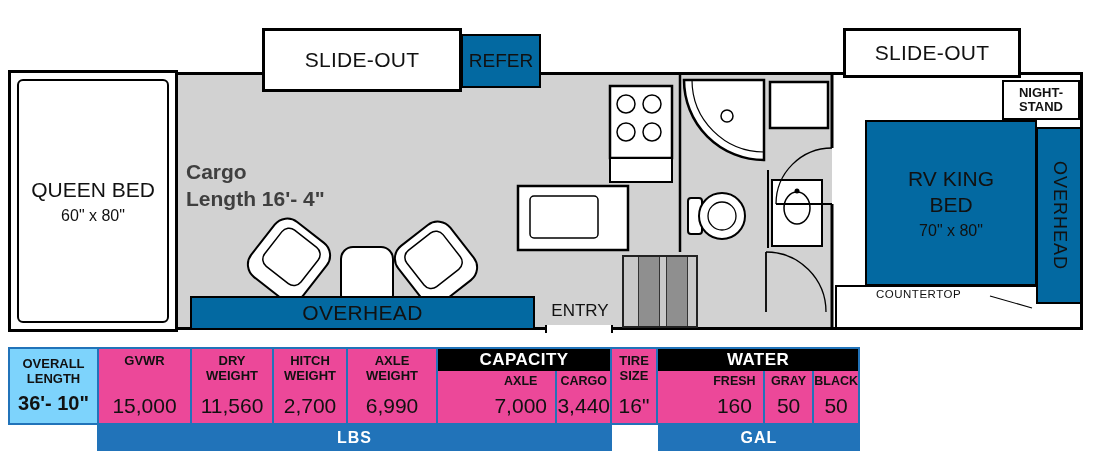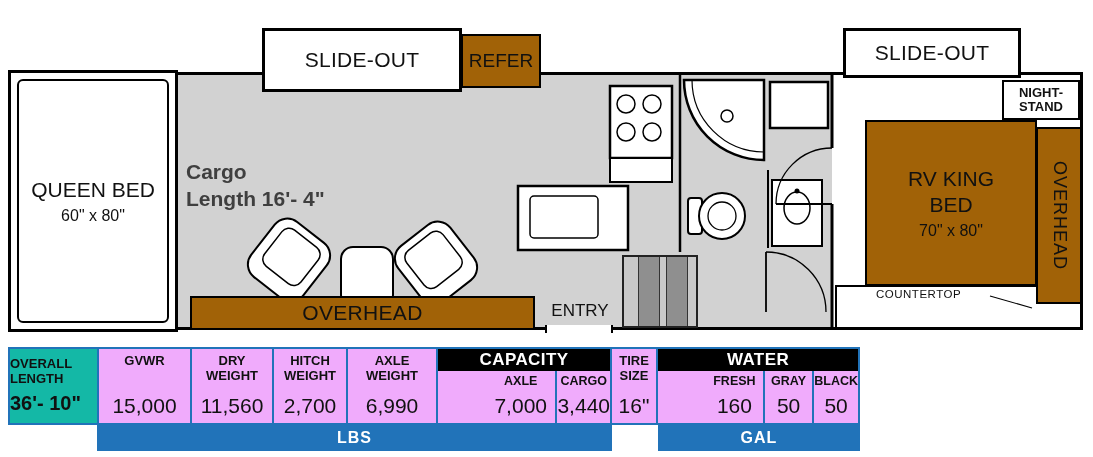--- a/index.html
+++ b/index.html
@@ -9,21 +9,21 @@
 
   
   .floor{left:175px;top:72px;width:908px;height:258px;background:#d2d2d2;border:3px solid #000;z-index:1;}
   .bedroom{left:832px;top:75px;width:248px;height:252px;background:#fff;z-index:2;}
   .steps{left:622px;top:255px;width:76px;height:73px;background:#c9c9c9;border:2px solid #222;z-index:3;}
   .step-band{position:absolute;top:0;height:100%;width:20px;background:#8f8f8f;border-left:1px solid #333;border-right:1px solid #333;}
   .b1{left:14px;} .b2{left:42px;}
   .fixtures{position:absolute;left:0;top:0;z-index:4;pointer-events:none;}
 
   .wbox{background:#fff;border:3px solid #000;display:flex;align-items:center;justify-content:center;z-index:10;}
-  .wbox2{background:#a16207;border:2px solid #000;display:flex;align-items:center;justify-content:center;z-index:10;}
+  .wbox2{background:#0369a1;border:2px solid #000;display:flex;align-items:center;justify-content:center;z-index:10;}
 
   .pq-box{left:8px;top:70px;width:170px;height:262px;background:#fff;border:3px solid #000;z-index:10;
           display:flex;align-items:center;justify-content:center;}
   .pq-inner{width:148px;height:240px;border:2px solid #000;border-radius:6px;display:flex;flex-direction:column;
             align-items:center;justify-content:center;text-align:center;}
   .bed-line{font-size:21px;line-height:1.25;color:#111;}
   .bed-size{font-size:16px;margin-top:4px;color:#111;}
 
   .slide-top{left:262px;top:28px;width:200px;height:64px;}
   .refer{left:461px;top:34px;width:80px;height:54px;}
@@ -40,26 +40,26 @@
   .oh-right span{writing-mode:vertical-rl;font-size:18px;letter-spacing:1px;color:#111;}
   .countertop-lbl{left:876px;top:288px;z-index:20;font-size:11.5px;letter-spacing:0.5px;color:#111;}
 
   .oh-bottom{left:190px;top:296px;width:345px;height:34px;border-width:2.5px;}
   .entry-lbl{left:540px;top:301px;width:80px;text-align:center;z-index:20;font-size:17px;color:#111;}
   .entry-gap{left:545px;top:325px;width:68px;height:8px;background:#fff;border-left:2px solid #000;border-right:2px solid #000;z-index:12;}
 
   .cargo{left:186px;top:158px;z-index:20;font-weight:bold;color:#3f3f3f;font-size:21px;line-height:1.3;}
 
   
-  .overall{left:8px;top:347px;width:91px;height:78px;background:#14b8a6;border:2px solid #2173b9;
-           display:flex;flex-direction:column;align-items:flex-start;justify-content:center;z-index:10;}
+  .overall{left:8px;top:347px;width:91px;height:78px;background:#7dd3fc;border:2px solid #2173b9;
+           display:flex;flex-direction:column;align-items:center;justify-content:center;z-index:10;}
   .ol1{font-size:13px;font-weight:bold;line-height:1.12;color:#111;}
   .olv{font-size:20px;font-weight:bold;margin-top:6px;color:#111;}
 
-  .spec-table{left:97px;top:347px;width:763px;height:78px;border:2px solid #2173b9;display:flex;background:#f0abfc;z-index:9;}
+  .spec-table{left:97px;top:347px;width:763px;height:78px;border:2px solid #2173b9;display:flex;background:#ec4899;z-index:9;}
   .col{border-right:2px solid #2173b9;display:flex;flex-direction:column;align-items:stretch;box-sizing:border-box;}
   .col.last{border-right:none;}
   .col-label{flex:1;padding-top:5px;font-size:13px;font-weight:bold;line-height:1.12;text-align:center;color:#111;}
   .col-value{height:35px;display:flex;align-items:center;justify-content:center;font-size:21px;color:#111;}
   .group{display:flex;flex-direction:column;border-right:2px solid #2173b9;box-sizing:border-box;}
   .group.last{border-right:none;}
   .group-header{height:22px;background:#000;color:#fff;font-size:17px;font-weight:bold;line-height:22px;text-align:center;letter-spacing:0.4px;}
   .group-cols{flex:1;display:flex;margin-left:48px;}
   .group .col-label{padding-top:3px;font-size:12.5px;}
   .w93{width:93px}.w82{width:82px}.w74{width:74px}.w90{width:90px}.w174{width:174px}.w46{width:46px}.w200{width:200px}.w62{width:62px}

